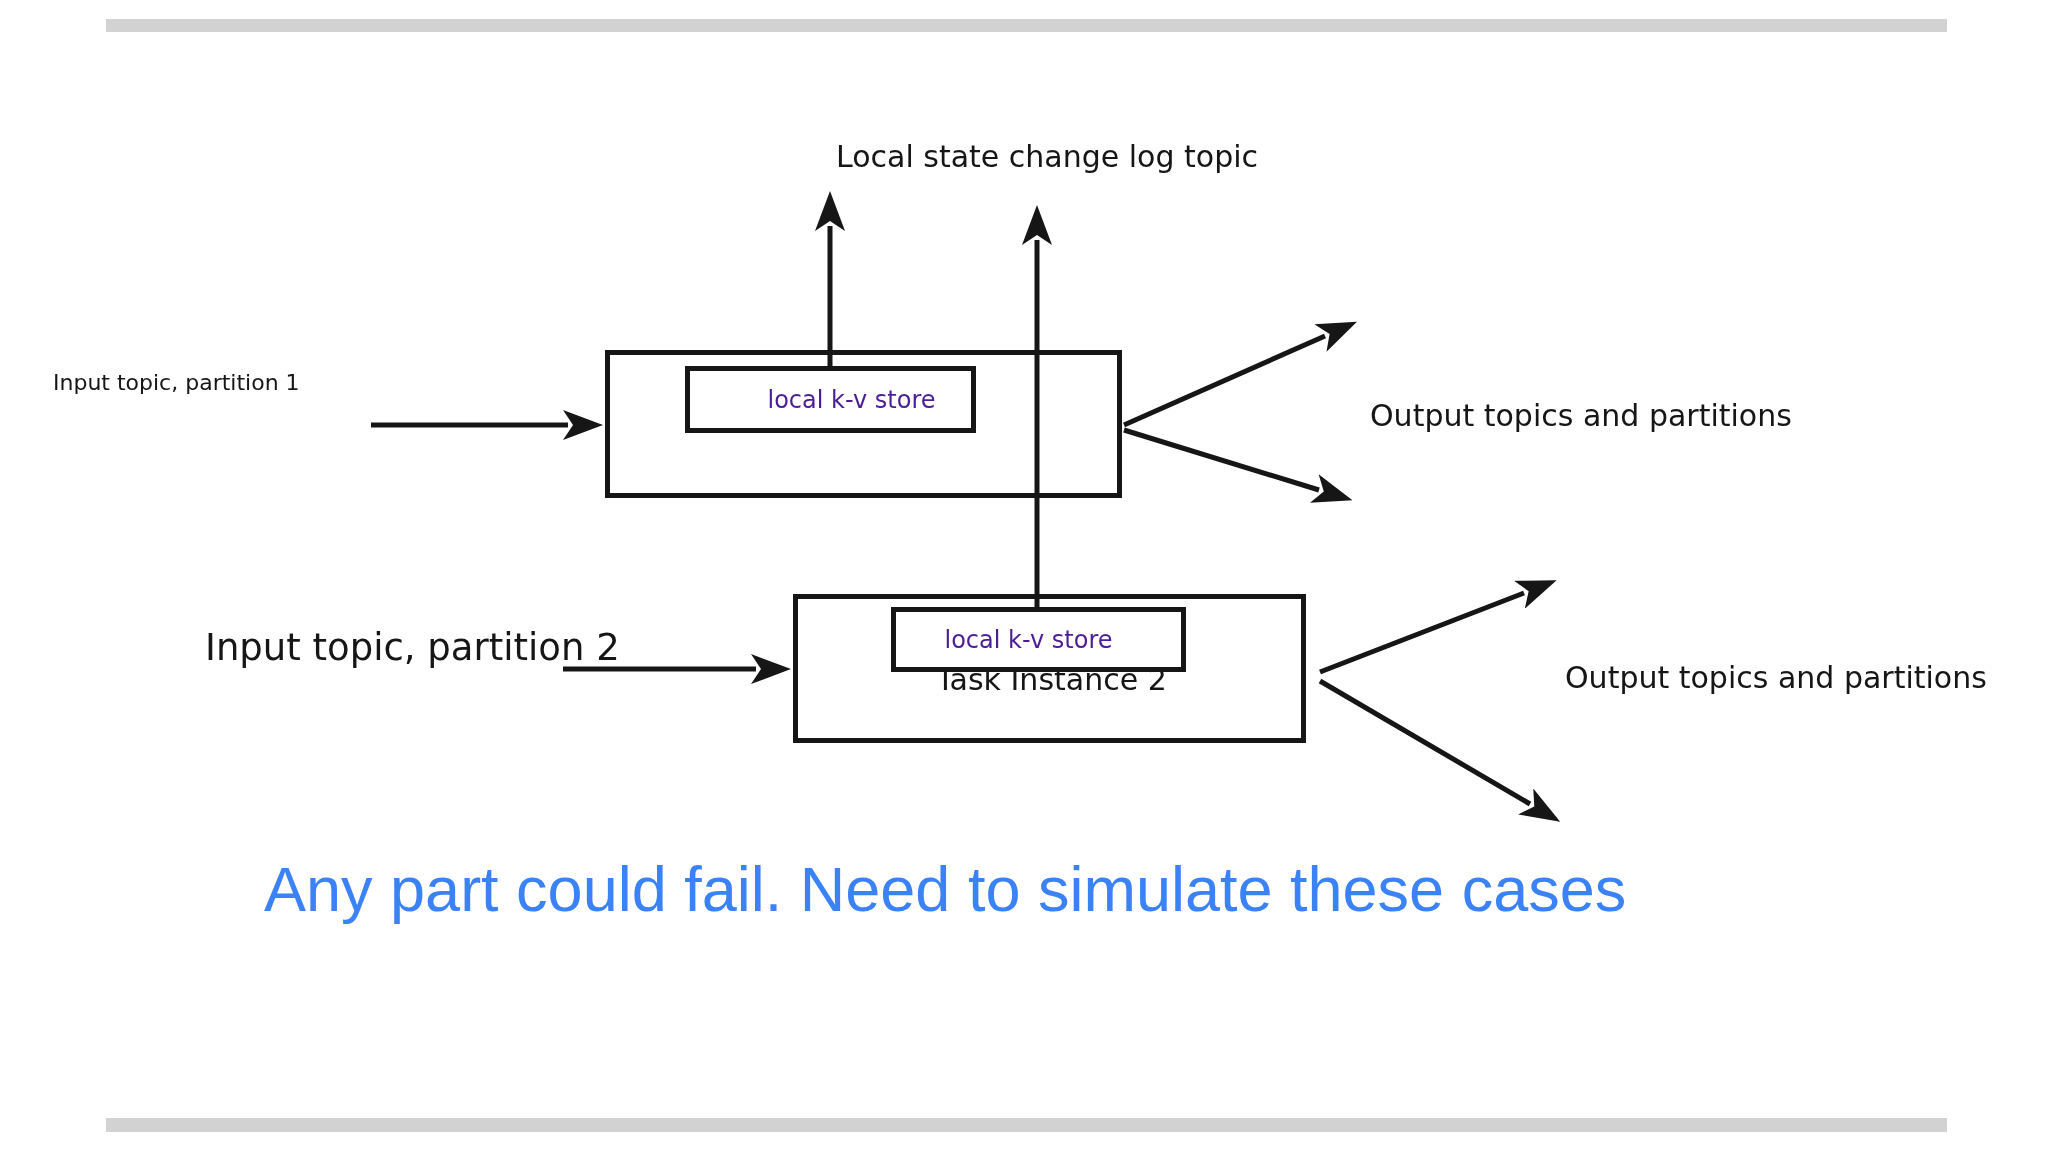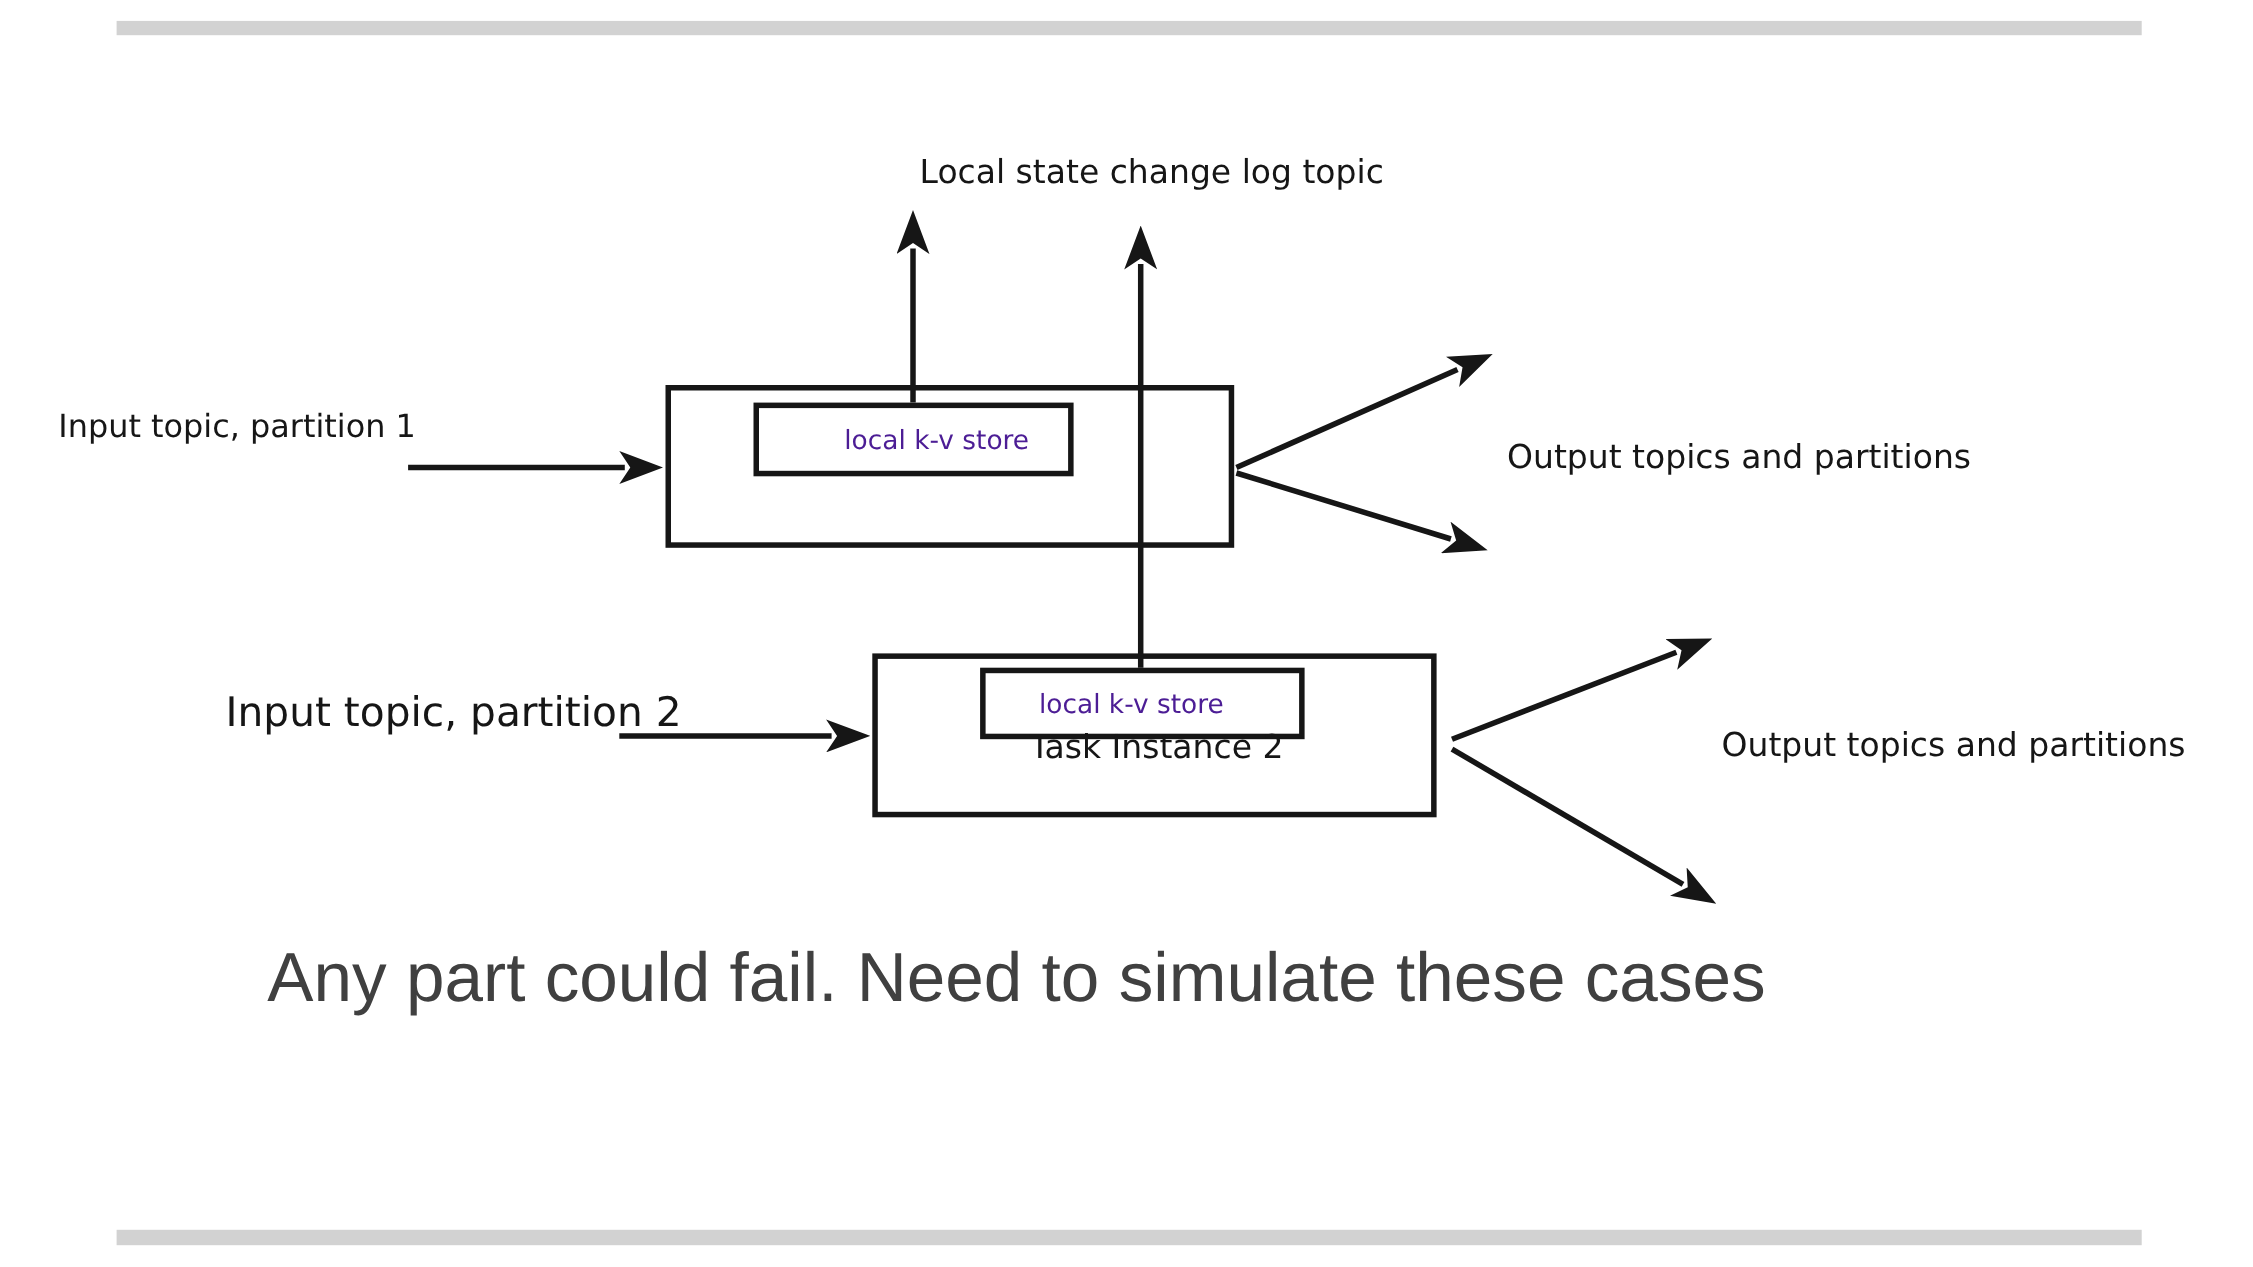--- a/index.html
+++ b/index.html
@@ -25,21 +25,21 @@
   }
   .bar.top { top: 19px; }
   .bar.bottom { top: 1118px; height: 14px; }
 
   .lbl {
     position: absolute;
     white-space: nowrap;
     color: #161616;
   }
   #changelog { left: 836px; top: 139px; font-size: 30px; }
-  #input1    { left: 53px;  top: 370px; font-size: 29px; }
+  #input1    { left: 53px;  top: 370px; font-size: 22px; }
   #input2    { left: 205px; top: 626px; font-size: 37px; }
   #output1   { left: 1370px; top: 398px; font-size: 30px; }
   #output2   { left: 1565px; top: 660px; font-size: 30px; }
 
   .task-box {
     position: absolute;
     box-sizing: border-box;
     border: 5px solid #161616;
     background: #ffffff;
   }
@@ -71,25 +71,25 @@
   #title2 { left: 795px; top: 662px; width: 513px; }
 
   svg.arrows {
     position: absolute;
     left: 0; top: 0;
     pointer-events: none;
   }
 
   .caption {
     position: absolute;
-    left: 243px;
+    left: 264px;
     top: 853px;
     font-family: "Liberation Sans", sans-serif;
     font-size: 63px;
-    color: #404040;
+    color: #3b82f6;
     white-space: nowrap;
   }
 </style>
 </head>
 <body>
 
 <div class="canvas">
 
   <div class="bar top"></div>
   <div class="bar bottom"></div>

